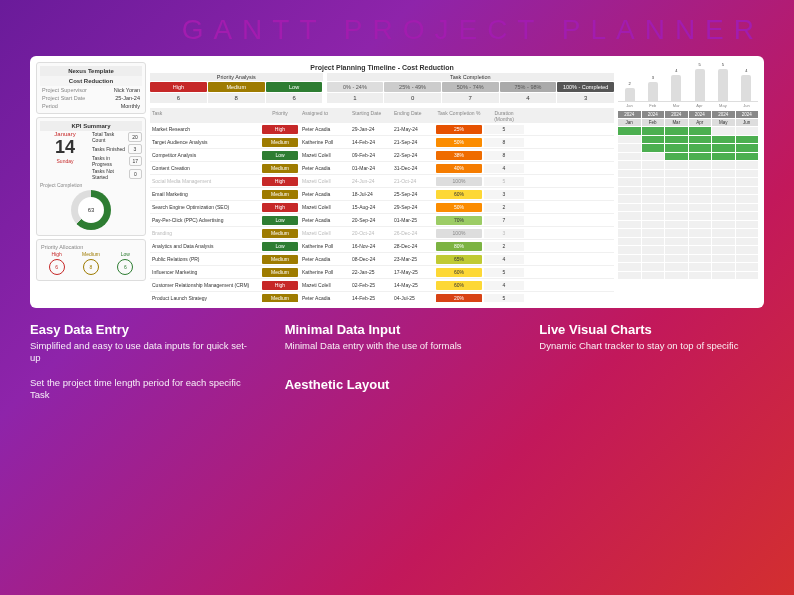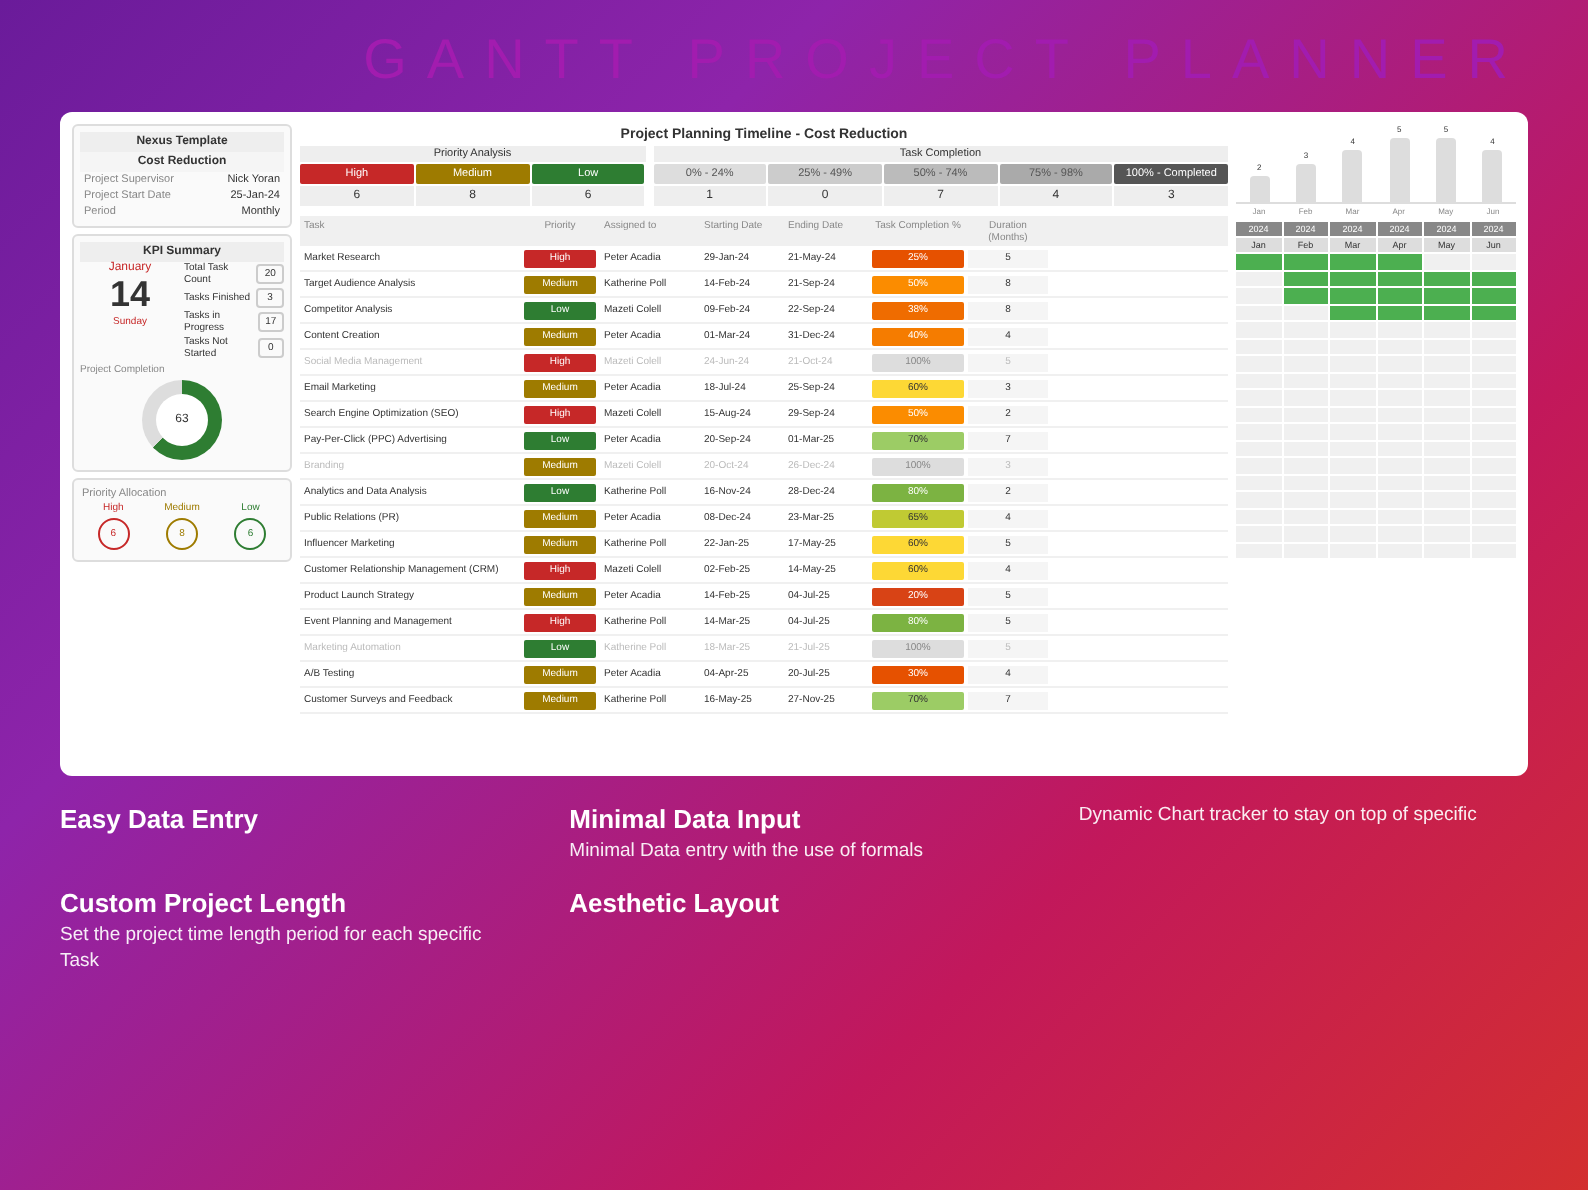--- a/index.html
+++ b/index.html
@@ -1,18 +1,18 @@
 <!DOCTYPE html>
 <html><head>
 <meta charset="utf-8">
 <style>
 *{margin:0;padding:0;box-sizing:border-box;font-family:Arial,sans-serif}
 body{width:794px;height:595px;background:linear-gradient(135deg,#6a1b9a 0%,#8e24aa 30%,#c2185b 70%,#d32f2f 100%);padding:14px 30px;overflow:hidden}
 .title{color:#a21caf;font-size:28px;letter-spacing:10px;text-align:right;font-weight:300;margin-bottom:10px}
-.panel{background:#fff;border-radius:6px;padding:6px;height:332px;display:flex;gap:4px;font-size:6px;color:#333}
+.panel{background:#fff;border-radius:6px;padding:6px;height:252px;display:flex;gap:4px;font-size:6px;color:#333}
 .left{width:110px;display:flex;flex-direction:column;gap:3px}
 .box{border:1px solid #ddd;border-radius:3px;padding:3px;background:#fafafa}
 .hdr{background:#eee;font-weight:bold;text-align:center;padding:2px;font-size:6px}
 .row{display:flex;justify-content:space-between;padding:1px 2px;font-size:5.5px}
 .row span:first-child{color:#888}
 .kpi{display:flex;gap:2px}
 .kpi-l{flex:1;text-align:center}
 .kpi-l .mon{color:#c62828;font-size:6px}
 .kpi-l .day{font-size:18px;font-weight:bold}
 .kpi-l .dow{color:#c62828;font-size:5px}
@@ -607,28 +607,29 @@
             <div class="gcell"></div>
           </div>
         </div>
 </div>
 </div>
 </div>
 
 <div class="features" id="features">
     <div class="feat">
       <h3>Easy Data Entry</h3>
+      <p>Simplified and easy to use data inputs for quick set-up</p>
     </div>
     <div class="feat">
       <h3>Minimal Data Input</h3>
       <p>Minimal Data entry with the use of formals</p>
     </div>
     <div class="feat">
+      <h3>Live Visual Charts</h3>
       <p>Dynamic Chart tracker to stay on top of specific</p>
     </div>
     <div class="feat">
-      <h3>Custom Project Length</h3>
       <p>Set the project time length period for each specific Task</p>
     </div>
     <div class="feat">
       <h3>Aesthetic Layout</h3>
     </div>
   </div>
 
 </body></html>

